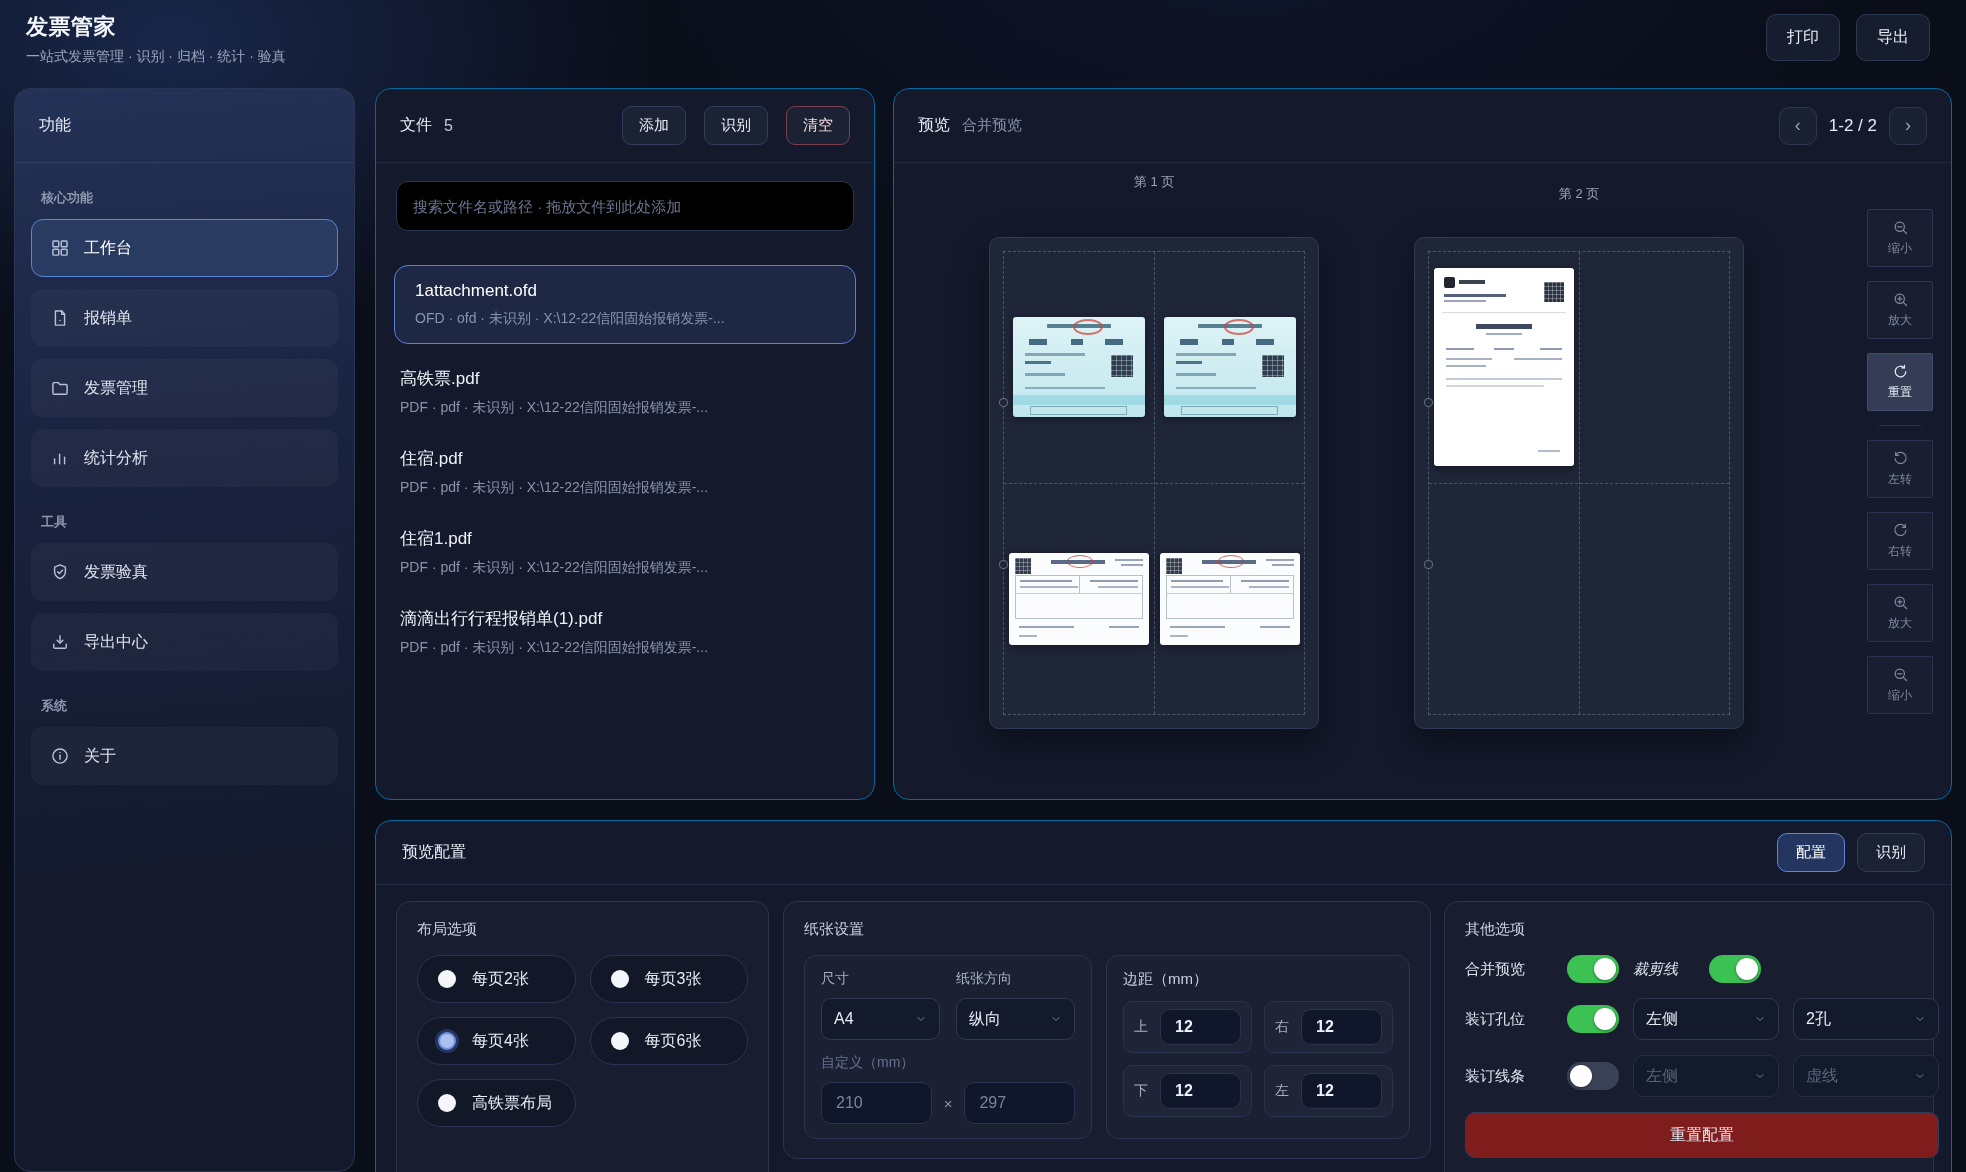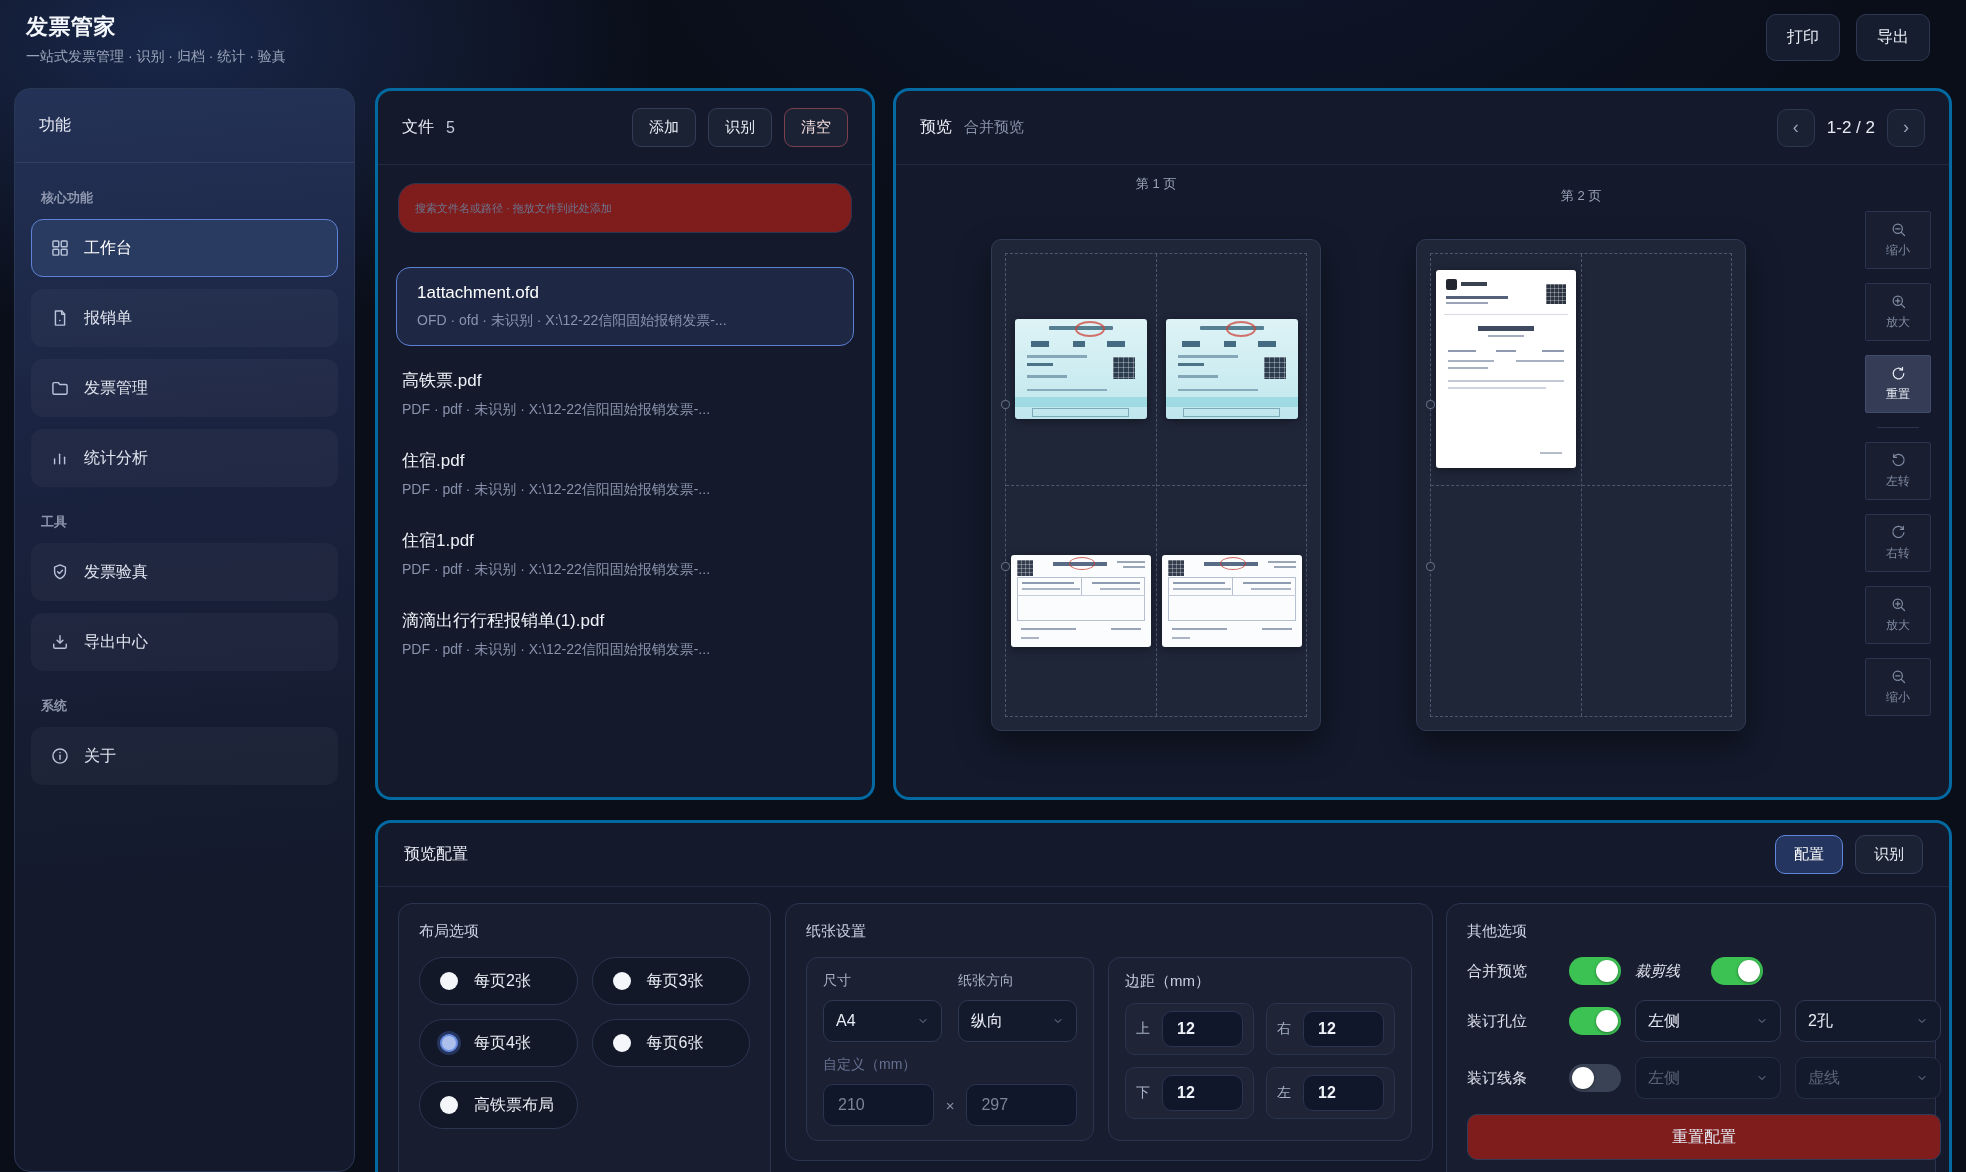--- a/index.html
+++ b/index.html
@@ -21,21 +21,21 @@
   .app-header { position:absolute; left:26px; top:12px; }
   .app-title { font-size:22px; font-weight:bold; color:#f4f7fc; letter-spacing:.5px; }
   .app-subtitle { font-size:14px; color:#9aa3b8; margin-top:6px; }
   .header-actions { position:absolute; right:36px; top:14px; display:flex; gap:16px; }
   .top-btn {
     padding:12px 20px; font-size:16px; color:#e8ecf4; border-radius:10px;
     background:#161d2e; border:1px solid #2e3750; cursor:pointer;
   }
 
   
-  .panel { position:absolute; background:#141a2c; border:3px solid #0369a1; border-radius:16px; }
+  .panel { position:absolute; background:#141a2c; border:1px solid #0369a1; border-radius:16px; }
   .panel-header {
     height:74px; padding:0 24px; display:flex; align-items:center;
     border-bottom:1px solid #222a41; font-size:16px; color:#e8ecf4;
   }
 
   
   .sidebar {
     left:14px; top:88px; width:341px; height:1084px;
     background:linear-gradient(175deg,#243257 0%,#1a2340 32%,#141a2c 72%);
     border:1px solid #2a3754;
@@ -47,30 +47,30 @@
     gap:14px; padding:0 18px; background:rgba(255,255,255,.035); cursor:pointer;
     font-size:16px; color:#dfe4ee; border:1px solid transparent;
   }
   .side-item .icn { width:20px; height:20px; color:#b9c2d8; flex:0 0 20px; }
   .side-item.active { background:#2a3b61; border:1px solid #5d83d6; color:#ffffff; }
   .icn svg { width:100%; height:100%; display:block; fill:none; stroke:currentColor; stroke-width:1.7; stroke-linecap:round; stroke-linejoin:round; }
 
   
   .files-panel { left:375px; top:88px; width:500px; height:712px; }
   .files-count { color:#c3cadb; margin-left:12px; }
-  .file-btns { margin-left:auto; display:flex; gap:12px; }
+  .file-btns { margin-left:auto; display:flex; gap:18px; }
   .file-btn {
     padding:9px 16px; border-radius:9px; font-size:15px; background:#1b2234;
     border:1px solid #333c58; color:#e8ecf4; cursor:pointer;
   }
   .file-btn.danger { border:1px solid #7c3f4e; color:#f1d9db; }
   .search-input {
     display:block; margin:18px 20px 0; width:calc(100% - 40px); height:50px;
-    border-radius:18px; background:#7f1d1d; border:1px solid #2c3550; outline:none;
-    padding:0 16px; font-size:11px; color:#cfd6e4; font-family:inherit;
+    border-radius:12px; background:#000000; border:1px solid #2c3550; outline:none;
+    padding:0 16px; font-size:15px; color:#cfd6e4; font-family:inherit;
   }
   .search-input::placeholder { color:#6c7690; }
   .file-list { margin-top:34px; }
   .file-item { padding:15px 24px; cursor:pointer; }
   .file-item.selected {
     margin:0 18px 8px; padding:15px 20px; border:1.5px solid #5b7fd4; border-radius:14px;
     background:rgba(86,118,196,.16);
   }
   .file-name { font-size:17px; color:#eef1f7; }
   .file-item.selected .file-name { color:#ffffff; }

